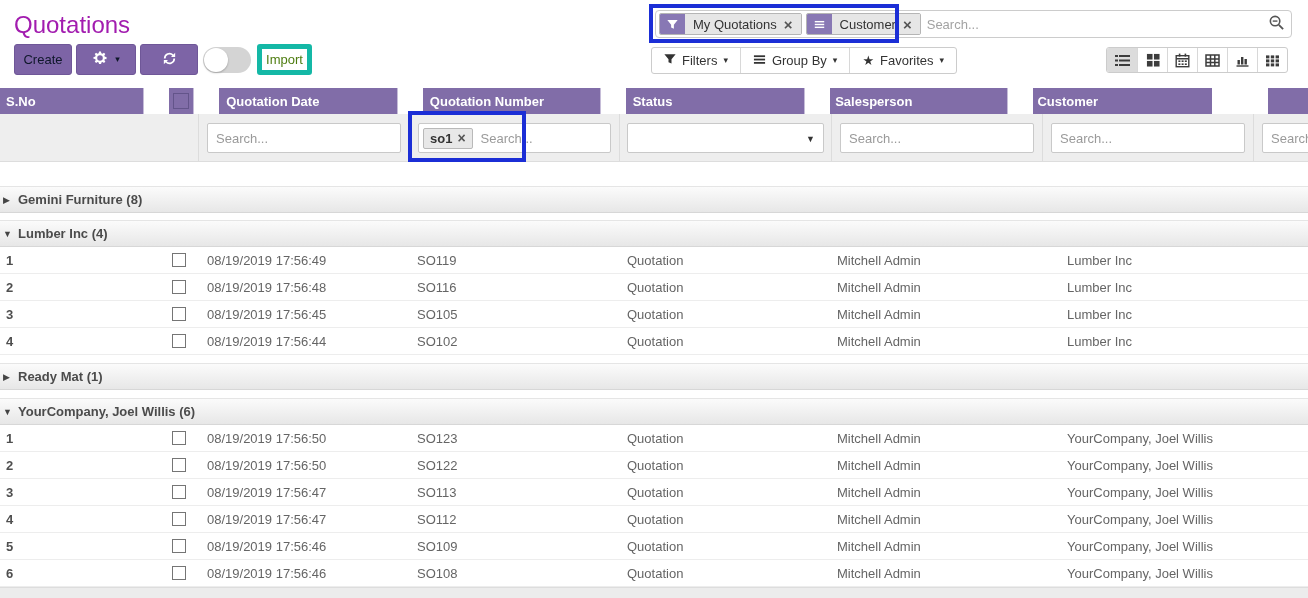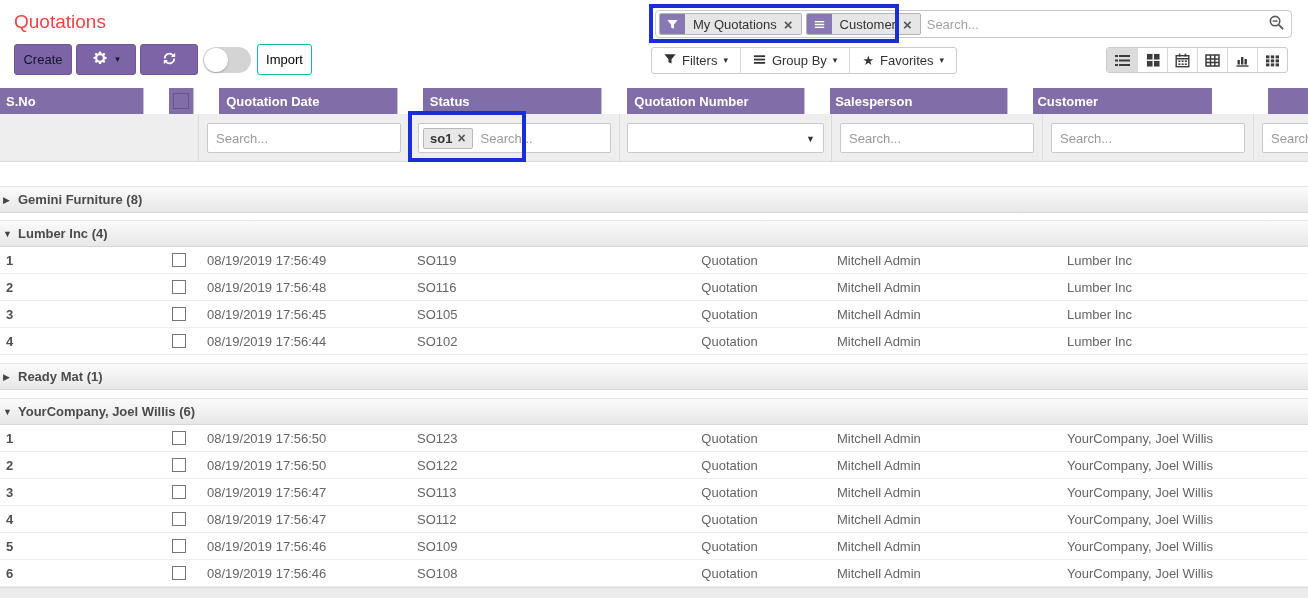--- a/index.html
+++ b/index.html
@@ -1,24 +1,24 @@
 <!DOCTYPE html>
 <html><head>
 <meta charset="utf-8">
 <style>
   html,body{margin:0;padding:0;background:#fff;}
   *{box-sizing:border-box;font-family:"Liberation Sans",sans-serif;}
   #app{position:relative;width:1308px;height:598px;background:#fff;overflow:hidden;font-size:13px;color:#555;}
 
   
-  .page-title{position:absolute;left:14px;top:11px;font-size:19px;color:#ef4444;}
+  .page-title{position:absolute;left:14px;top:11px;font-size:24px;color:#a21caf;}
   .btn{position:absolute;top:44px;height:31px;display:flex;align-items:center;justify-content:center;
        border-radius:3px;font-size:13px;cursor:pointer;}
   .btn-purple{background:#7d64a6;border:1px solid #6f5798;color:#0f172a;}
-  .btn-white{background:#fff;border:1px solid #14b8a6;color:#000000;}
+  .btn-white{background:#fff;border:5px solid #14b8a6;color:#4d7c0f;}
   #btn-create{left:14px;width:58px;}
   #btn-gear{left:76px;width:60px;gap:7px;}
   #btn-refresh{left:140px;width:58px;}
   #btn-import{left:257px;width:55px;}
   .caret{font-size:9px;line-height:1;}
   .toggle{position:absolute;left:203px;top:47px;width:48px;height:26px;border-radius:13px;background:#d4d4d4;cursor:pointer;}
   .toggle .knob{position:absolute;left:1px;top:1px;width:24px;height:24px;border-radius:50%;background:#fff;box-shadow:0 1px 2px rgba(0,0,0,.25);}
 
   
   .search-box{position:absolute;left:655px;top:10px;width:637px;height:28px;border:1px solid #ccc;border-radius:4px;
@@ -89,21 +89,21 @@
   .group-row .tri{width:10px;margin-left:3px;font-size:9px;color:#444;}
   .group-row .group-label{margin-left:5px;font-weight:700;color:#4b4b4b;}
   .gap7{height:7px;}
   .gap8{height:8px;}
   .data-row{height:27px;display:flex;align-items:center;background:#fff;border-bottom:1px solid #ededed;cursor:pointer;}
   .cell{flex:0 0 auto;overflow:hidden;white-space:nowrap;color:#656565;}
   .c-sno{width:170px;padding-left:6px;font-weight:700;color:#4f4f4f;}
   .c-cb{width:29px;display:flex;align-items:center;}
   .c-date{width:211px;padding-left:8px;}
   .c-num{width:210px;padding-left:7px;}
-  .c-status{width:212px;padding-left:7px;text-align:center;}
+  .c-status{width:212px;padding-left:7px;}
   .c-sales{width:211px;padding-left:5px;}
   .c-cust{width:265px;padding-left:4px;margin-left:20px;}
   .cb{width:14px;height:14px;border:1px solid #757575;background:#fff;display:inline-block;margin-left:2px;cursor:pointer;}
 
   .partial-row{position:absolute;left:0;bottom:0;width:1308px;height:11px;background:#ececec;border-top:1px solid #ddd;}
 
   
   .annot{position:absolute;border:4px solid #1b2ed6;background:transparent;z-index:60;pointer-events:none;}
   #annot-facets{left:649px;top:4px;width:250px;height:39px;}
   #annot-so1{left:408px;top:111px;width:118px;height:51px;}
@@ -282,22 +282,22 @@
         </svg>
     </div>
   </div>
 
   <div class="table-head">
     <div class="th h-sno">S.No</div>
     <div class="th h-cb">
         <span class="hd-checkbox"></span>
       </div>
     <div class="th h-date">Quotation Date</div>
+    <div class="th h-num">Quotation Number</div>
     <div class="th h-status">Status</div>
-    <div class="th h-num">Quotation Number</div>
     <div class="th h-sales">Salesperson</div>
     <div class="th h-cust">Customer</div>
     <div class="h-gap"></div>
     <div class="th h-extra"></div>
   </div>
 
   <div class="filter-row">
     <div class="fc fc-empty"></div>
     <div class="fc fc-date">
       <input class="f-input" type="text" placeholder="Search..." style="">

